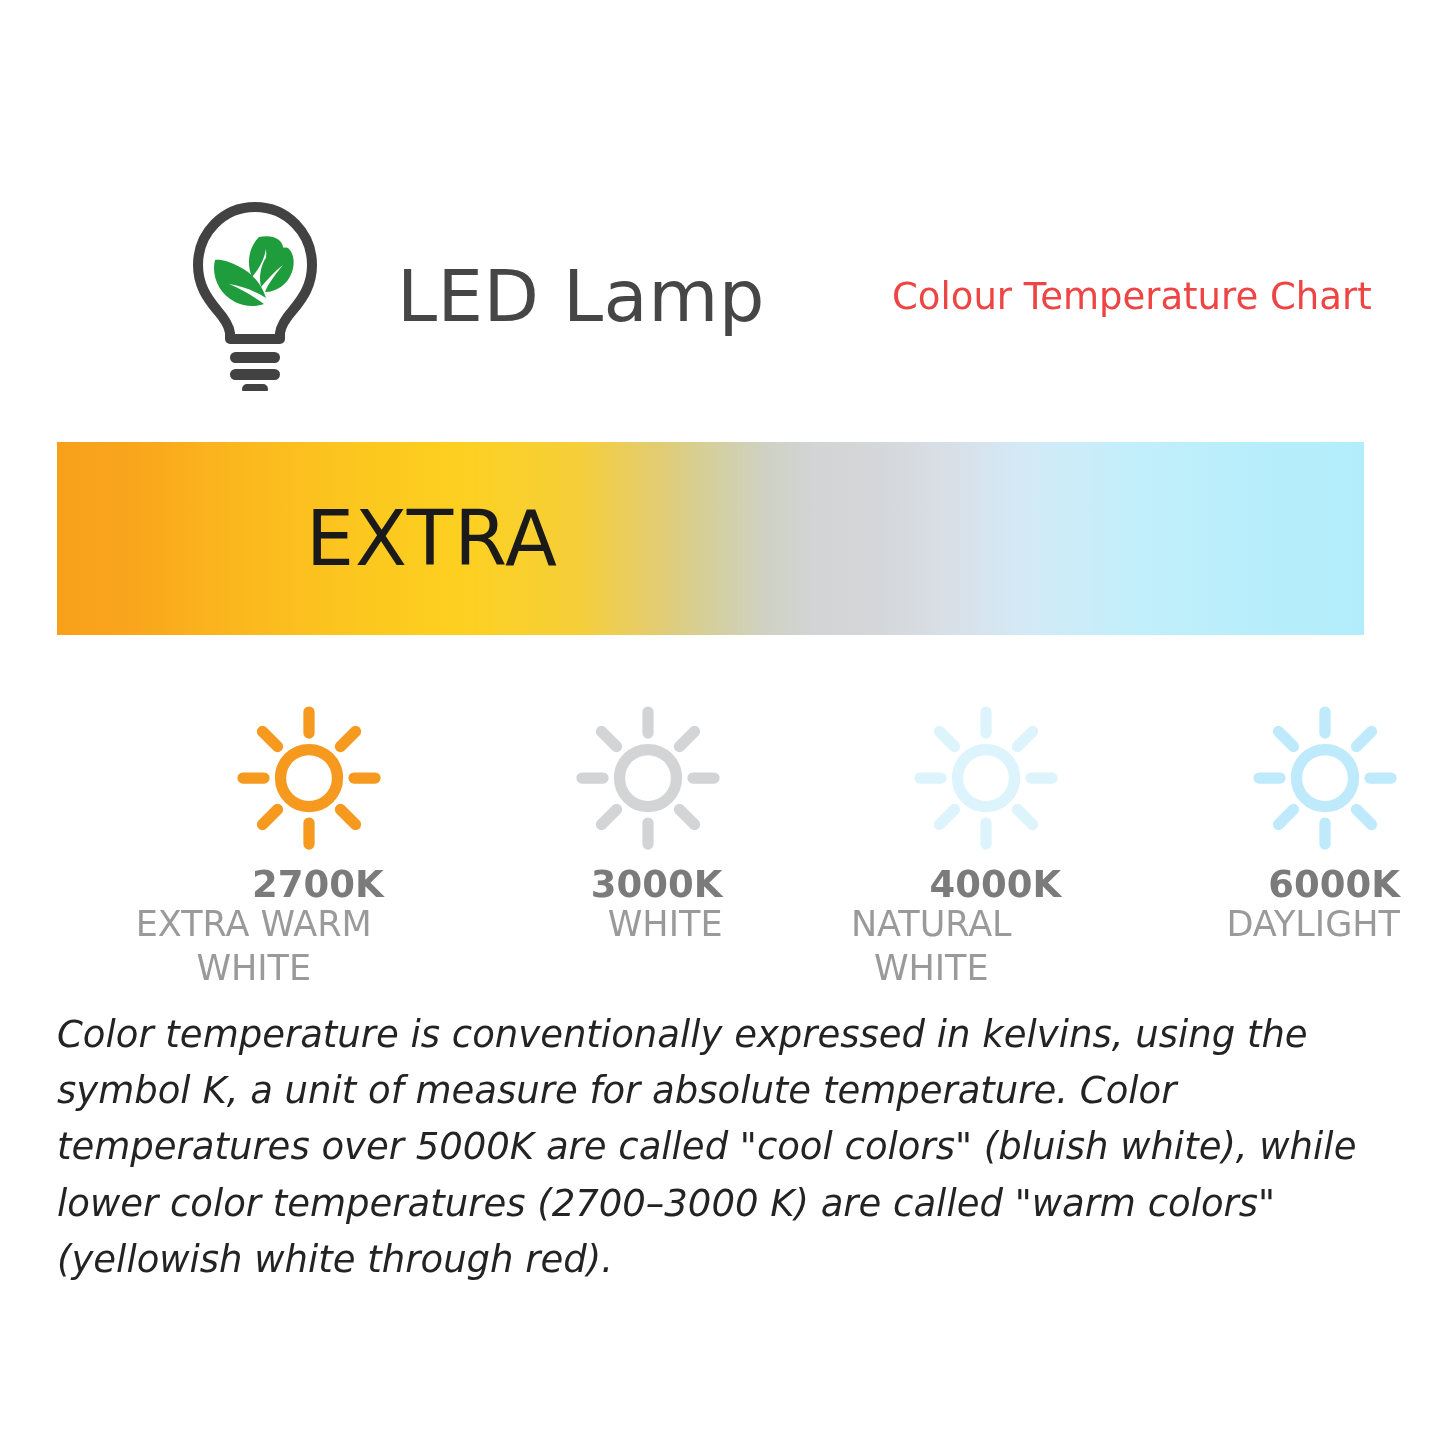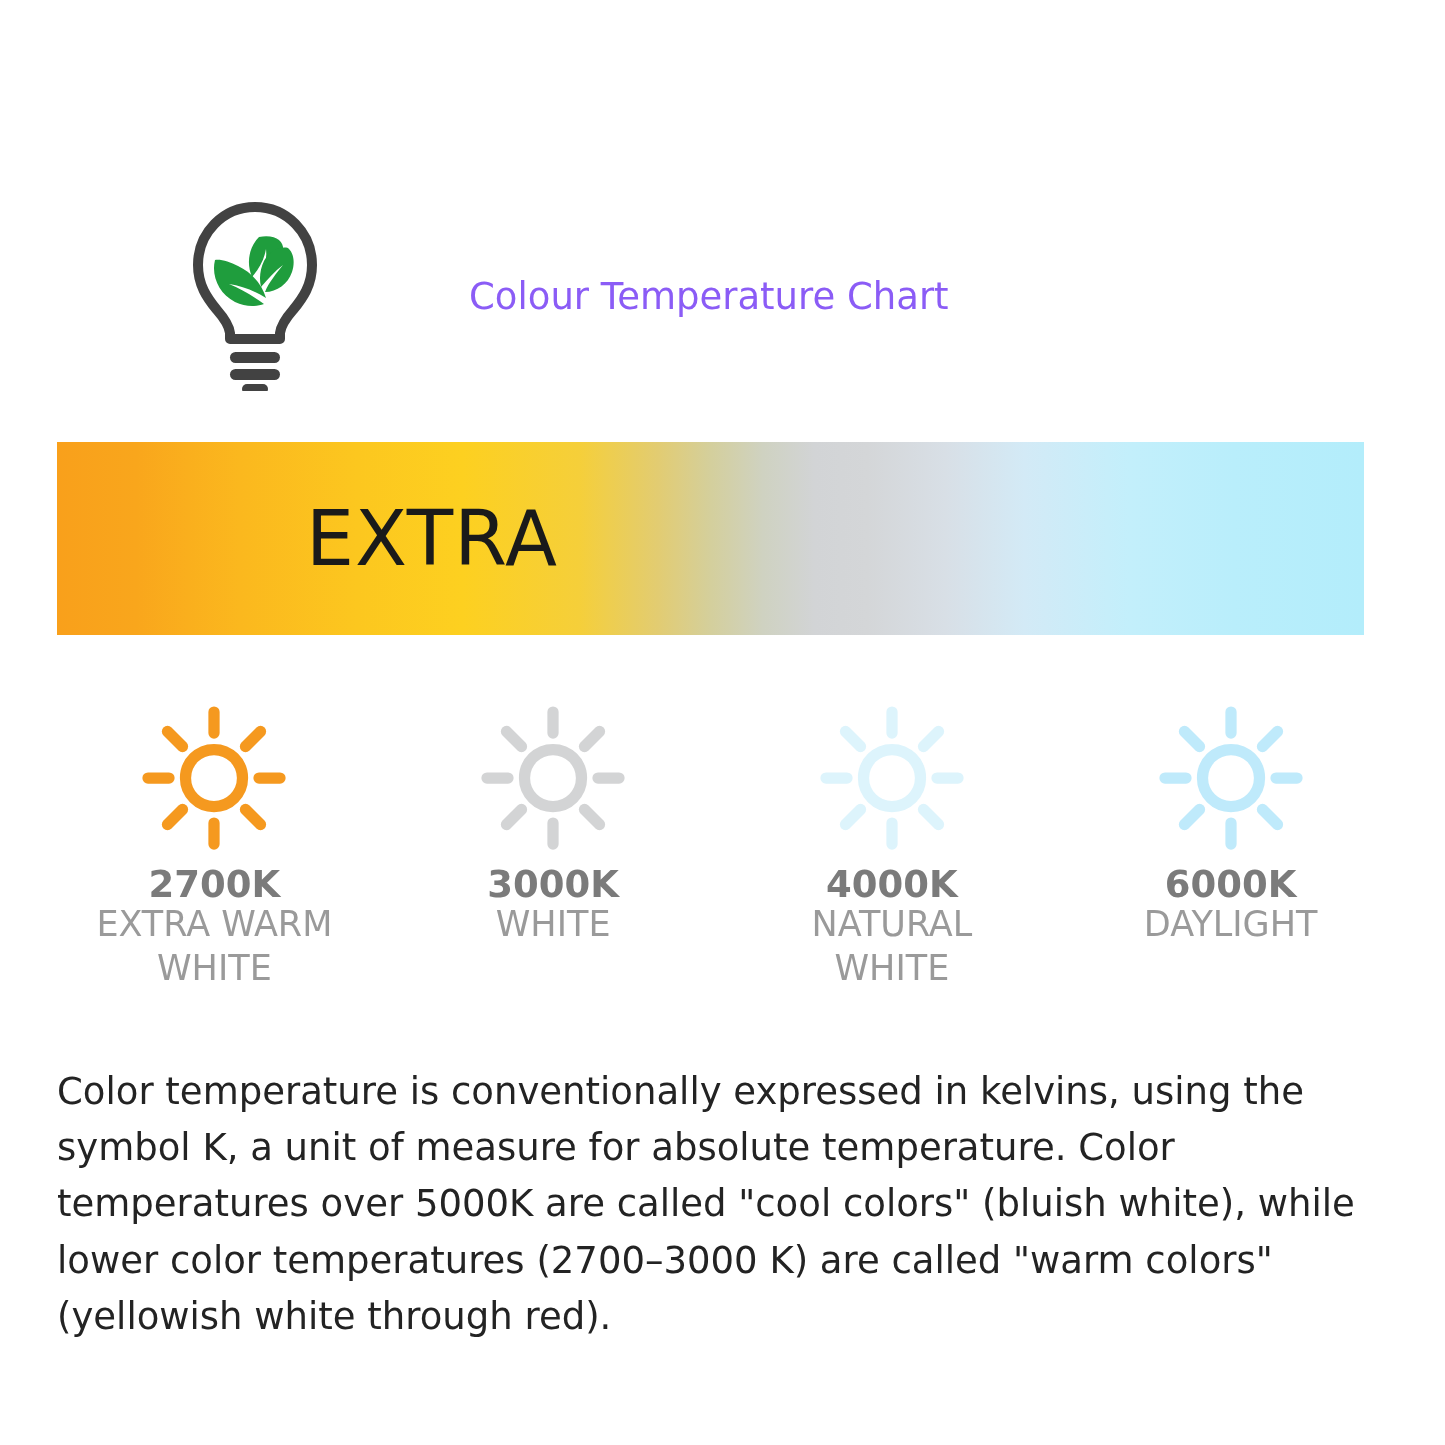--- a/index.html
+++ b/index.html
@@ -47,21 +47,21 @@
     color: #464646;
     letter-spacing: 0.5px;
     margin-left: 55px;
     line-height: 1;
     white-space: nowrap;
   }
   .brand-sub {
     font-family: "DejaVu Sans", "Liberation Sans", sans-serif;
     font-size: 37px;
     font-weight: 400;
-    color: #8b5cf6;
+    color: #ef4444;
     margin-left: 127px;
     line-height: 1;
     white-space: nowrap;
   }
 
   
   .gradient-bar {
     position: absolute;
     left: 57px;
     top: 442px;
@@ -108,21 +108,21 @@
     left: 45px;
     top: 703px;
     width: 1355px;
     display: flex;
     align-items: flex-start;
   }
   .temp-item {
     flex: 1 1 0;
     display: flex;
     flex-direction: column;
-    align-items: center;
+    align-items: flex-end;
   }
   .sun-icon { display: block; }
   .temp-kelvin {
     margin-top: 13px;
     font-family: "DejaVu Sans", "Liberation Sans", sans-serif;
     font-size: 37px;
     font-weight: 700;
     color: #7b7b7b;
     letter-spacing: 0px;
     line-height: 1;
@@ -134,28 +134,29 @@
     color: #9a9a9a;
     line-height: 1.25;
     text-align: center;
     max-width: 260px;
   }
 
   
   .body-copy {
     position: absolute;
     left: 57px;
-    top: 1064px;
+    top: 1007px;
     width: 1340px;
     font-family: "DejaVu Sans", "Liberation Sans", sans-serif;
     font-size: 37px;
     font-weight: 400;
     color: #232323;
     line-height: 1.52;
     text-align: left;
+    font-style: italic;
   }
 </style>
 </head>
 <body>
 
 <div class="page">
 
   <div class="header">
     <div class="logo-wrap">
       <svg width="136" height="190" viewBox="0 0 136 190" xmlns="http://www.w3.org/2000/svg">
@@ -166,20 +167,21 @@
         <rect x="43" y="168" width="50" height="11" rx="5.5" fill="#424242"></rect>
         <rect x="55" y="183" width="26" height="10" rx="5" fill="#424242"></rect>
 
         <g fill="#1f9d3d">
           <path d="M72 36 C62 46 59 62 65 76 C71 69 77 60 79 48 C80 58 78 68 73 77 C84 75 94 65 96 52 C98 41 90 33 72 36 Z"></path>
           <path d="M101 47 C92 45 82 51 77 60 C73 68 72 78 74 86 C81 78 88 70 96 64 C89 73 82 81 78 91 C90 91 101 83 105 71 C108 62 107 52 101 47 Z"></path>
           <path d="M28 59 C24 75 32 93 48 101 C58 106 69 106 77 103 C66 95 54 88 42 83 C55 85 68 90 79 97 C75 83 64 71 51 65 C43 61 34 58 28 59 Z"></path>
         </g>
       </svg>
     </div>
+    <div class="brand-title">LED Lamp</div>
     <div class="brand-sub">Colour Temperature Chart</div>
   </div>
 
   <div class="gradient-bar">
     <div class="bar-label home">EXTRA</div>
   </div>
 
   <div class="temp-row">
 
     <div class="temp-item">

